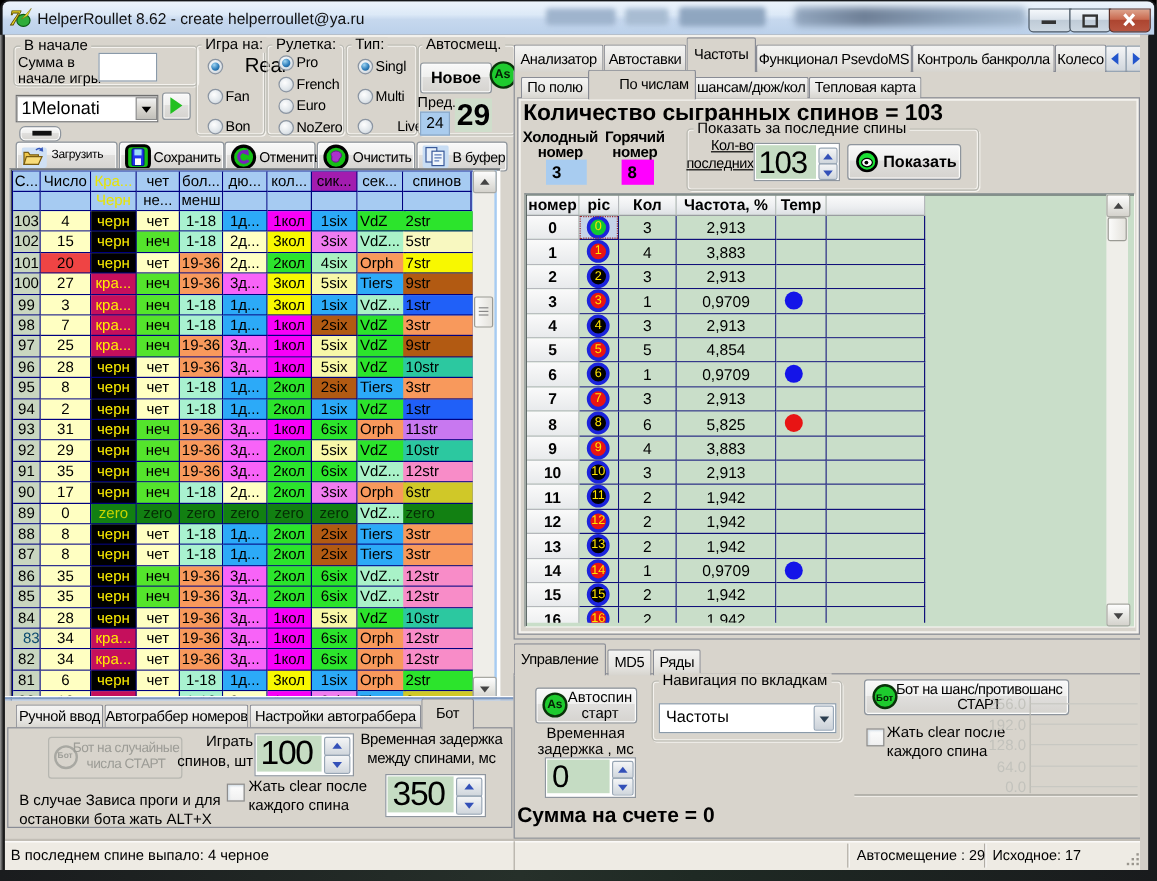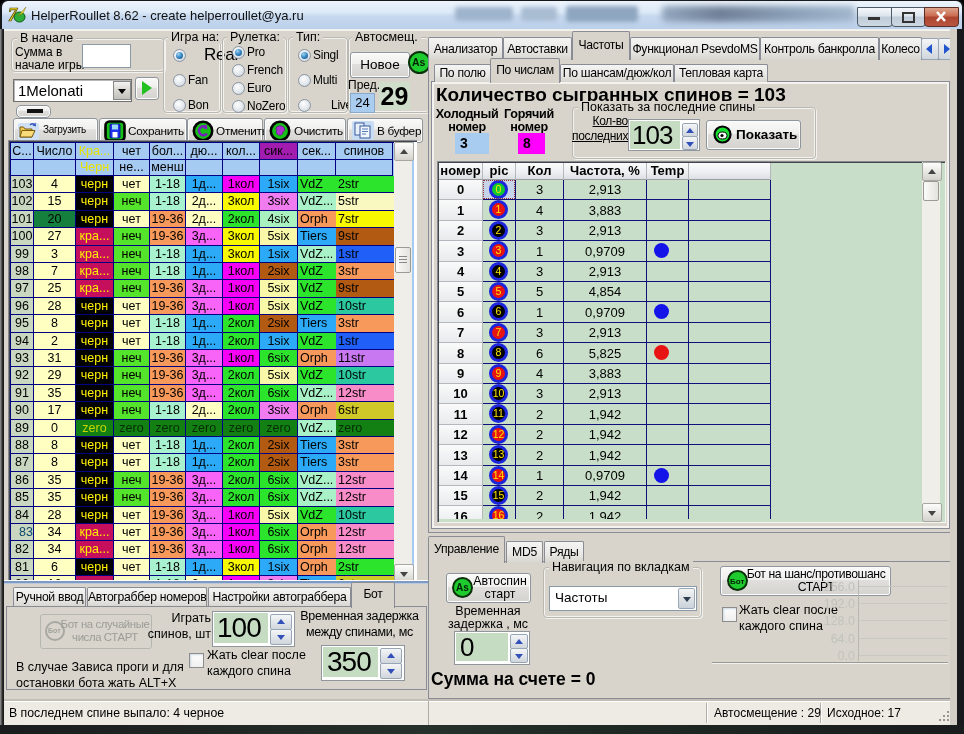--- a/index.html
+++ b/index.html
@@ -101,21 +101,21 @@
 <div class="radio on" style="left:298px;top:49px;"></div>
 <div class="lbl" style="left:313px;top:48px;font-size:11.9px;letter-spacing:-0.2px;">Singl</div>
 <div class="radio" style="left:298px;top:74px;"></div>
 <div class="lbl" style="left:313px;top:73px;font-size:11.9px;letter-spacing:-0.2px;">Multi</div>
 <div class="radio" style="left:298px;top:99px;"></div>
 <div class="lbl" style="left:331px;top:98px;font-size:11.9px;letter-spacing:-0.2px;">Live</div>
 
 <div class="gb" style="left:348px;top:37px;width:80px;height:74px;border-color:#b9b9b2;"></div>
 <div class="gbl" style="left:352px;top:31px;">Автосмещ.</div>
 <div class="btn" style="left:350px;top:52px;width:58px;height:24px;">
-      <div class="abs" style="left:0;top:4px;width:100%;text-align:center;font-size:13.5px;font-weight:normal;">Новое</div>
+      <div class="abs" style="left:0;top:4px;width:100%;text-align:center;font-size:13.5px;font-weight:bold;">Новое</div>
     </div>
 <div class="abs" style="left:408px;top:51px;width:19px;height:19px;border-radius:50%;background:#1ecb2e;border:2px solid #0a320a;">
       <div class="abs" style="left:2px;top:3px;font-size:10.5px;font-weight:bold;color:#041f04;">As</div>
     </div>
 <div class="lbl" style="left:348px;top:78px;font-size:12px;">Пред.</div>
 <div class="abs" style="left:350px;top:93px;width:23px;height:18px;background:#aaccee;border:1px solid #8aa8c8;font-size:13px;line-height:18px;text-align:center;">24</div>
 <div class="abs" style="left:379px;top:82px;width:31px;height:28px;background:#cfdecb;font-size:25px;line-height:28px;font-weight:bold;text-align:center;">29</div>
 
 <div class="btn" style="left:13px;top:118px;width:83px;height:23px;">
 <svg class="abs" style="left:4px;top:3px;" width="22" height="18" viewBox="0 0 22 18">
@@ -198,21 +198,21 @@
 <div class="cell" style="left:24px;top:51px;width:41px;height:17px;background:#FFFFC2;color:#000;text-align:center;line-height:17px;">15</div>
 <div class="cell" style="left:66px;top:51px;width:37px;height:17px;background:#000000;color:#FFF000;text-align:center;line-height:17px;">черн</div>
 <div class="cell" style="left:104px;top:51px;width:35px;height:17px;background:#54E42C;color:#000;text-align:center;line-height:17px;">неч</div>
 <div class="cell" style="left:140px;top:51px;width:35px;height:17px;background:#A9F2D0;color:#000;text-align:center;line-height:17px;">1-18</div>
 <div class="cell" style="left:176px;top:51px;width:36px;height:17px;background:#FFFFC2;color:#000;text-align:center;line-height:17px;">2д...</div>
 <div class="cell" style="left:213px;top:51px;width:36px;height:17px;background:#F8F800;color:#000;text-align:center;line-height:17px;">3кол</div>
 <div class="cell" style="left:250px;top:51px;width:37px;height:17px;background:#F07CF0;color:#000;text-align:center;line-height:17px;">3six</div>
 <div class="cell" style="left:288px;top:51px;width:37px;height:17px;background:#A9F2C8;color:#000;text-align:left;padding-left:2px;line-height:17px;">VdZ...</div>
 <div class="cell" style="left:326px;top:51px;width:56px;height:17px;background:#F8F8C0;color:#000;text-align:left;padding-left:2px;line-height:17px;">5str</div>
 <div class="cell" style="left:1px;top:69px;width:22px;height:16px;background:#C9D6C0;color:#000;text-align:center;line-height:16px;">101</div>
-<div class="cell" style="left:24px;top:69px;width:41px;height:16px;background:#15803d;color:#000;text-align:center;line-height:16px;">20</div>
+<div class="cell" style="left:24px;top:69px;width:41px;height:16px;background:#ef4444;color:#000;text-align:center;line-height:16px;">20</div>
 <div class="cell" style="left:66px;top:69px;width:37px;height:16px;background:#000000;color:#FFF000;text-align:center;line-height:16px;">черн</div>
 <div class="cell" style="left:104px;top:69px;width:35px;height:16px;background:#FFFFC2;color:#000;text-align:center;line-height:16px;">чет</div>
 <div class="cell" style="left:140px;top:69px;width:35px;height:16px;background:#F8995C;color:#000;text-align:center;line-height:16px;">19-36</div>
 <div class="cell" style="left:176px;top:69px;width:36px;height:16px;background:#FFFFC2;color:#000;text-align:center;line-height:16px;">2д...</div>
 <div class="cell" style="left:213px;top:69px;width:36px;height:16px;background:#2CE42C;color:#000;text-align:center;line-height:16px;">2кол</div>
 <div class="cell" style="left:250px;top:69px;width:37px;height:16px;background:#A9F2C0;color:#000;text-align:center;line-height:16px;">4six</div>
 <div class="cell" style="left:288px;top:69px;width:37px;height:16px;background:#F8995C;color:#000;text-align:left;padding-left:2px;line-height:16px;">Orph</div>
 <div class="cell" style="left:326px;top:69px;width:56px;height:16px;background:#F8F800;color:#000;text-align:left;padding-left:2px;line-height:16px;">7str</div>
 <div class="cell" style="left:1px;top:86px;width:22px;height:17px;background:#C9D6C0;color:#000;text-align:center;line-height:17px;">100</div>
 <div class="cell" style="left:24px;top:86px;width:41px;height:17px;background:#FFFFC2;color:#000;text-align:center;line-height:17px;">27</div>
@@ -480,21 +480,21 @@
 <div class="tab" style="left:760px;top:37px;width:117px;height:22px;line-height:22px;">Контроль банкролла</div>
 <div class="tab" style="left:879px;top:37px;width:41px;height:22px;line-height:22px;overflow:hidden;">Колесо</div>
 <div class="spbtn" style="left:921px;top:38px;width:16px;height:20px;">
       <div class="abs" style="left:4px;top:5px;border-top:5px solid transparent;border-bottom:5px solid transparent;border-right:6px solid #2255cc;"></div>
     </div>
 <div class="spbtn" style="left:938px;top:38px;width:16px;height:20px;">
       <div class="abs" style="left:5px;top:5px;border-top:5px solid transparent;border-bottom:5px solid transparent;border-left:6px solid #2255cc;"></div>
     </div>
 <div class="abs" style="left:431px;top:81px;width:517px;height:446px;border:1px solid #898c95;box-shadow:inset 0 0 0 2px #f4f2ee;background:#D8D4CC;"></div>
 <div class="tab" style="left:434px;top:64px;width:55px;height:17px;line-height:17px;">По полю</div>
-<div class="tab act" style="left:490px;top:58px;width:68px;height:24px;line-height:22px;">По числам</div>
+<div class="tab act" style="left:490px;top:58px;width:68px;height:24px;line-height:22px;padding-left:20px;">По числам</div>
 <div class="tab" style="left:560px;top:64px;width:112px;height:17px;line-height:17px;">По шансам/дюж/кол</div>
 <div class="tab" style="left:674px;top:64px;width:92px;height:17px;line-height:17px;">Тепловая карта</div>
 <div class="abs" style="left:436px;top:84px;font-size:19px;font-weight:bold;letter-spacing:0;">Количество сыгранных спинов = 103</div>
 <div class="abs" style="left:434px;top:108px;width:66px;text-align:center;font-size:12.6px;font-weight:bold;line-height:13px;letter-spacing:-0.3px;">Холодный<br>номер</div>
 <div class="abs" style="left:501px;top:108px;width:56px;text-align:center;font-size:12.6px;font-weight:bold;line-height:13px;letter-spacing:-0.3px;">Горячий<br>номер</div>
 <div class="abs" style="left:455px;top:133px;width:29px;height:21px;background:#a8ccf0;font-size:14px;font-weight:bold;line-height:21px;padding-left:5px;">3</div>
 <div class="abs" style="left:518px;top:133px;width:22px;height:21px;background:#ff00ff;font-size:14px;font-weight:bold;line-height:21px;padding-left:5px;">8</div>
 <div class="gb" style="left:572px;top:107px;width:242px;height:50px;"></div>
 <div class="gbl" style="left:578px;top:101px;">Показать за последние спины</div>
 <div class="abs" style="left:572px;top:114px;width:56px;text-align:right;font-size:12px;letter-spacing:-0.3px;line-height:15px;text-decoration:underline;">Кол-во<br>последних</div>

